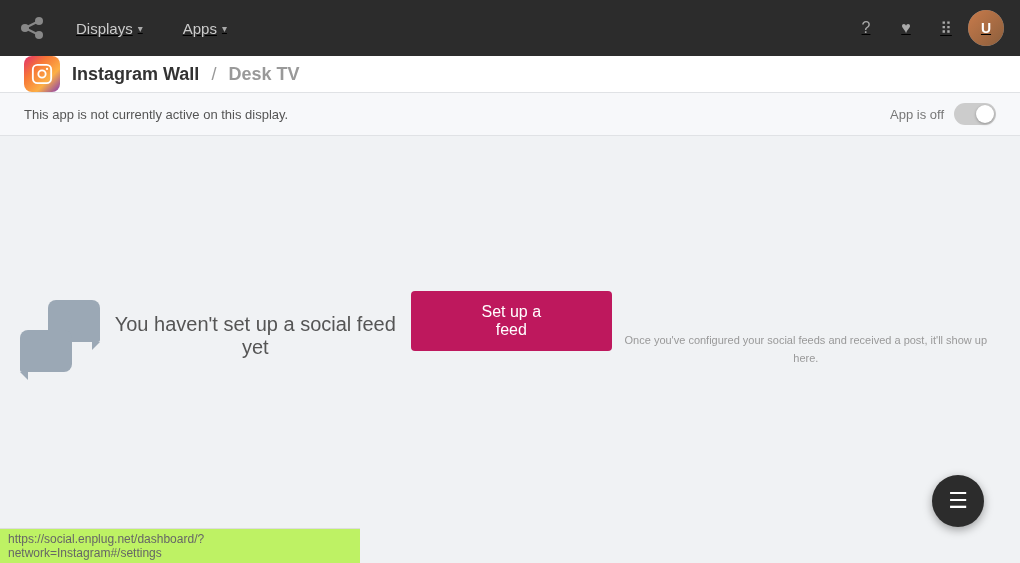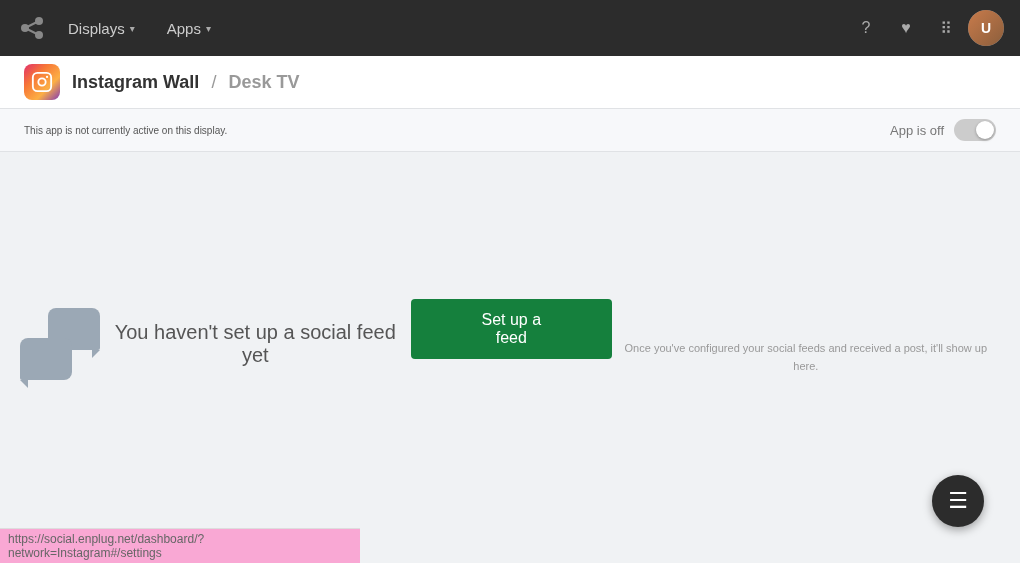--- a/index.html
+++ b/index.html
@@ -5,21 +5,22 @@
     * { margin: 0; padding: 0; box-sizing: border-box; }
     body { font-family: -apple-system, BlinkMacSystemFont, 'Segoe UI', sans-serif; background: #f0f2f4; width: 1020px; height: 563px; overflow: hidden; }
 
     
     .navbar {
       background: #2c2c2c;
       height: 56px;
       display: flex;
       align-items: center;
       padding: 0 16px;
-      gap: 8px;
+      gap: 16px;
+      text-decoration: underline;
     }
     .nav-logo {
       width: 32px; height: 32px;
       display: flex; align-items: center; justify-content: center;
     }
     .nav-logo svg { width: 28px; height: 28px; }
     .nav-btn {
       background: none;
       border: none;
       color: #ccc;
@@ -51,21 +52,21 @@
       width: 36px; height: 36px; border-radius: 50%;
       background: linear-gradient(135deg, #c97b4b, #8b5e3c);
       display: flex; align-items: center; justify-content: center;
       color: #fff; font-size: 14px; font-weight: bold;
     }
 
     
     .page-header {
       background: #fff;
       border-bottom: 1px solid #e0e2e5;
-      padding: 8px 24px;
+      padding: 0 24px;
       display: flex;
       align-items: center;
       gap: 12px;
     }
     .app-icon {
       width: 36px; height: 36px; border-radius: 8px;
       background: linear-gradient(135deg, #e1306c, #f77737, #fcaf45, #833ab4);
       display: flex; align-items: center; justify-content: center;
       color: #fff; font-size: 18px;
     }
@@ -77,21 +78,21 @@
 
     
     .status-bar {
       background: #f7f8fa;
       border-bottom: 1px solid #e0e2e5;
       padding: 10px 24px;
       display: flex;
       align-items: center;
       justify-content: space-between;
     }
-    .status-text { font-size: 10px; color: #555; }
+    .status-text { font-size: 13px; color: #555; }
     .toggle-area { display: flex; align-items: center; gap: 10px; margin-left: 32px; }
     .toggle-label { font-size: 13px; color: #777; }
     .toggle {
       width: 42px; height: 22px;
       background: #ccc;
       border-radius: 11px;
       position: relative;
       cursor: pointer;
     }
     .toggle::after {
@@ -156,21 +157,21 @@
       border-bottom: 0;
     }
 
     .empty-title {
       font-size: 20px;
       color: #555;
       margin-bottom: 28px;
       text-align: center;
     }
     .setup-btn {
-      background: #15803d;
+      background: #be185d;
       color: #fff;
       border: none;
       padding: 12px 53px;
       font-size: 16px;
       border-radius: 4px;
       cursor: pointer;
       margin-bottom: 57px;
     }
     .empty-sub {
       font-size: 11px;
@@ -192,21 +193,21 @@
       cursor: pointer;
       display: flex; align-items: center; justify-content: center;
       box-shadow: 0 3px 10px rgba(0,0,0,0.35);
     }
     .fab-icon { color: #fff; font-size: 22px; line-height: 1; }
 
     
     .bottom-statusbar {
       position: fixed;
       bottom: 0; left: 0;
-      background: #f9a8d4;
+      background: #bef264;
       border-top: 1px solid #ddd;
       font-size: 12px;
       color: #666;
       padding: 3px 8px;
       width: 360px;
     }
 
     .page-wrapper {
       display: flex; flex-direction: column;
       height: 563px; width: 1020px;

